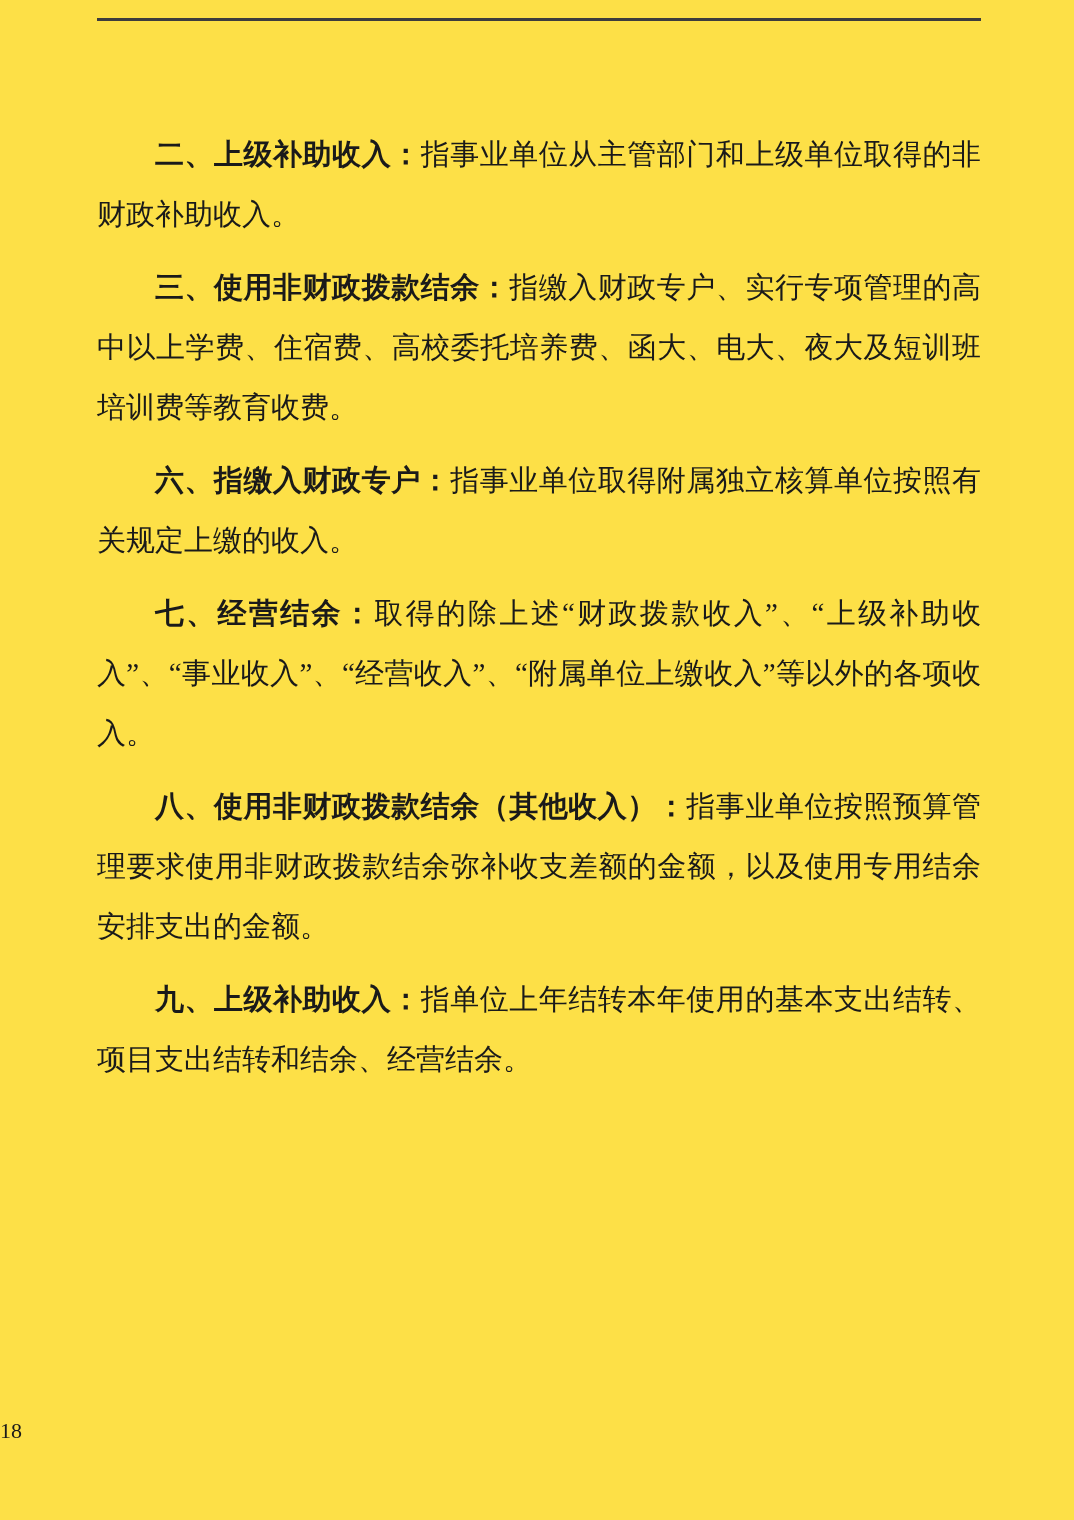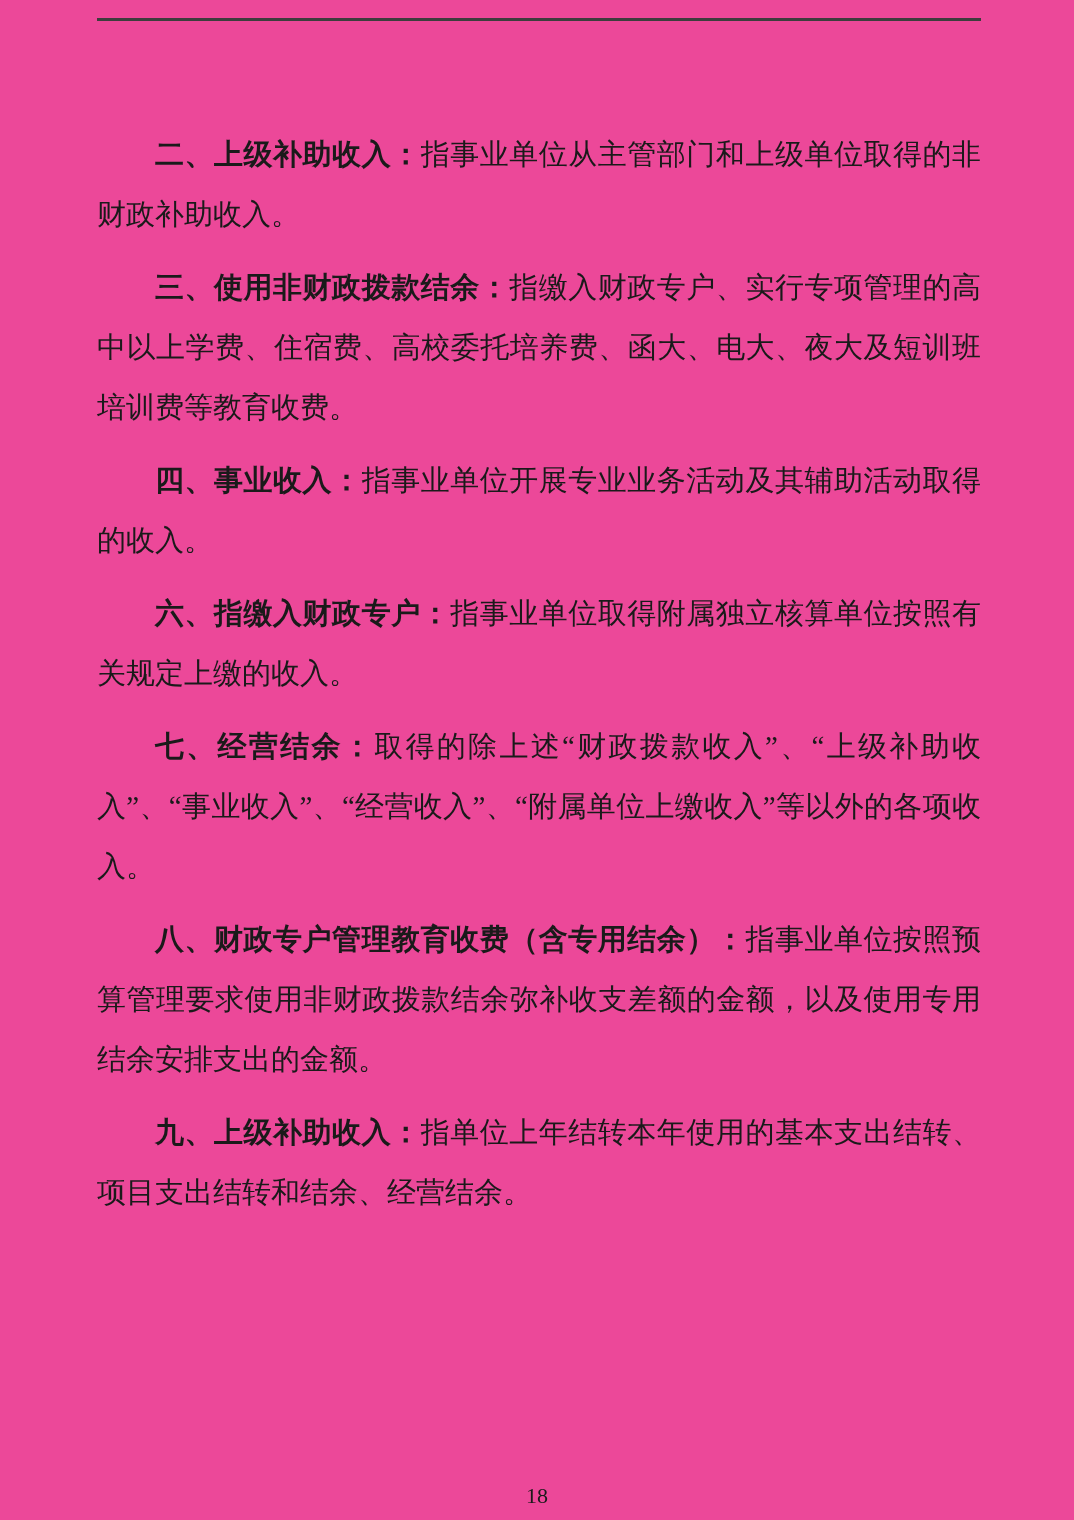--- a/index.html
+++ b/index.html
@@ -4,21 +4,21 @@
 <style>
   html, body {
     margin: 0;
     padding: 0;
     background: #ffffff;
   }
   .page {
     position: relative;
     width: 1074px;
     height: 1520px;
-    background: #ec4899;
+    background: #fde047;
     font-family: "Liberation Serif", serif;
     color: #1a1a1a;
     overflow: hidden;
   }
   .header-rule {
     position: absolute;
     top: 18px;
     left: 97px;
     width: 884px;
     height: 3px;
@@ -40,52 +40,51 @@
     word-break: break-all;
   }
   .lead {
     font-weight: bold;
   }
   .para .body-text {
     font-weight: normal;
   }
   .footer {
     position: absolute;
-    top: 1483px;
+    top: 1418px;
     left: 0;
     width: 100%;
-    text-align: center;
+    text-align: left;
   }
   .page-number {
     font-size: 22px;
     color: #1a1a1a;
     font-family: "Liberation Serif", serif;
   }
 </style>
 </head>
 <body>
 
 <div class="page">
 
   <div class="header-rule"></div>
 
   <main class="content">
 
     <p class="para"><span class="lead">二、上级补助收入：</span><span class="body-text">指事业单位从主管部门和上级单位取得的非财政补助收入。</span></p>
 
     <p class="para"><span class="lead">三、使用非财政拨款结余：</span><span class="body-text">指缴入财政专户、实行专项管理的高中以上学费、住宿费、高校委托培养费、函大、电大、夜大及短训班培训费等教育收费。</span></p>
 
-    <p class="para"><span class="lead">四、事业收入：</span><span class="body-text">指事业单位开展专业业务活动及其辅助活动取得的收入。</span></p>
 
 
     <p class="para"><span class="lead">六、指缴入财政专户：</span><span class="body-text">指事业单位取得附属独立核算单位按照有关规定上缴的收入。</span></p>
 
     <p class="para"><span class="lead">七、经营结余：</span><span class="body-text">取得的除上述“财政拨款收入”、“上级补助收入”、“事业收入”、“经营收入”、“附属单位上缴收入”等以外的各项收入。</span></p>
 
-    <p class="para"><span class="lead">八、财政专户管理教育收费（含专用结余）：</span><span class="body-text">指事业单位按照预算管理要求使用非财政拨款结余弥补收支差额的金额，以及使用专用结余安排支出的金额。</span></p>
+    <p class="para"><span class="lead">八、使用非财政拨款结余（其他收入）：</span><span class="body-text">指事业单位按照预算管理要求使用非财政拨款结余弥补收支差额的金额，以及使用专用结余安排支出的金额。</span></p>
 
     <p class="para"><span class="lead">九、上级补助收入：</span><span class="body-text">指单位上年结转本年使用的基本支出结转、项目支出结转和结余、经营结余。</span></p>
 
   </main>
 
   <footer class="footer">
     <span class="page-number">18</span>
   </footer>
 
 </div>

